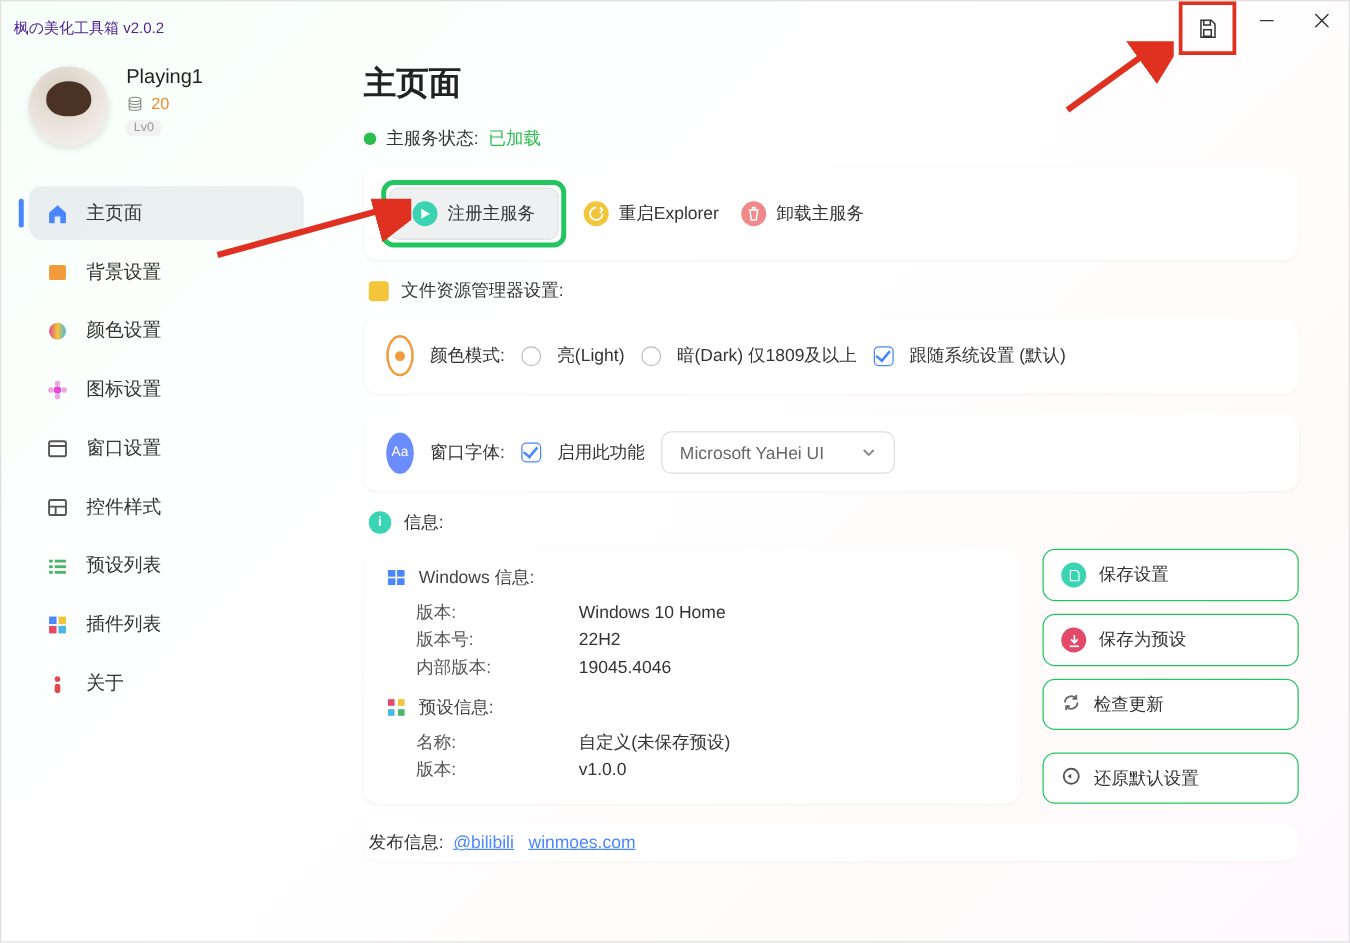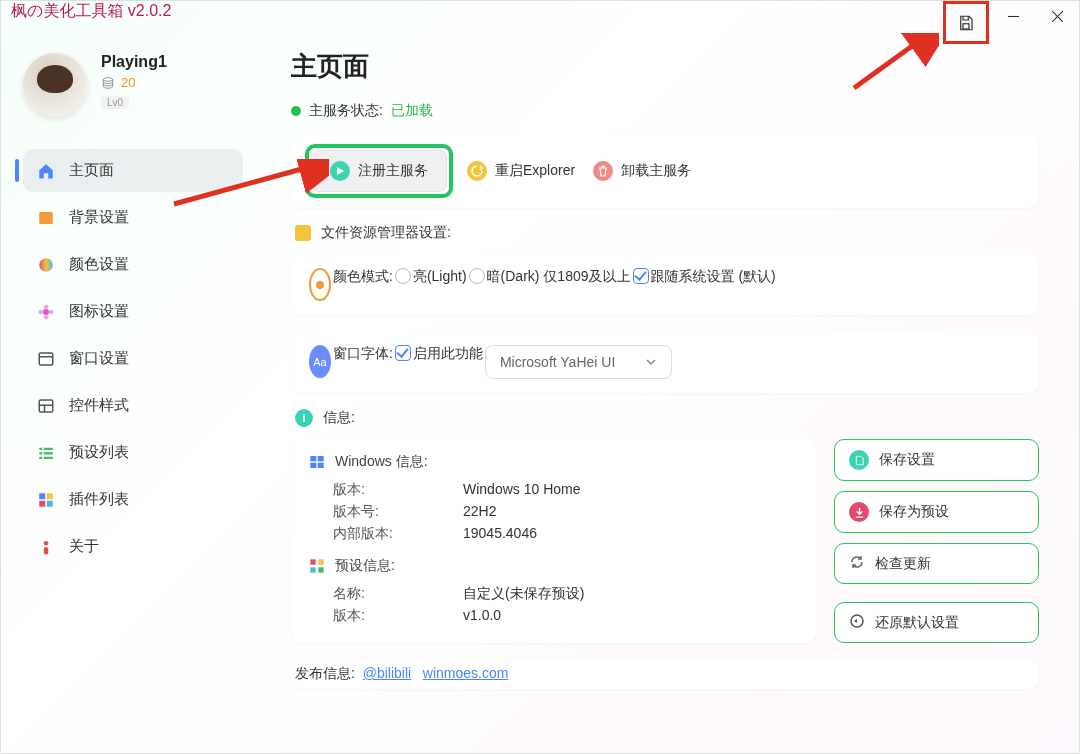--- a/index.html
+++ b/index.html
@@ -1,50 +1,50 @@
 <!DOCTYPE html>
 <html><head>
 <meta charset="utf-8">
 <style>
 *{box-sizing:border-box;margin:0;padding:0;font-family:"Microsoft YaHei UI","Segoe UI",sans-serif}
 body{width:1080px;height:754px;background:linear-gradient(135deg,#f6fffa 0%,#ffffff 40%,#fffafa 80%,#fff9ff 100%);overflow:hidden;position:relative;border:1px solid #e0e0e0}
-.titlebar{height:30px;display:flex;align-items:flex-start;justify-content:space-between;padding:0 0 0 10px;font-size:16px;color:#be185d}
+.titlebar{height:30px;display:flex;align-items:flex-end;justify-content:space-between;padding:0 0 0 10px;font-size:12px;color:#4c1d95}
 .winbtns{display:flex}
 .winbtn{width:44px;height:30px;display:flex;align-items:center;justify-content:center;color:#333}
 .winbtn svg{width:11px;height:11px}
 .savebox{border:3px solid #e03020;position:absolute;top:0;right:90px;width:46px;height:43px;display:flex;align-items:center;justify-content:center}
 .savebox svg{width:18px;height:18px;stroke:#333;fill:none;stroke-width:1.6}
 .arrow{position:absolute;top:32px;right:140px;pointer-events:none}
 .main{display:flex;height:calc(100% - 30px)}
 .sidebar{width:260px;padding:22px 18px 0 22px}
 .profile{display:flex;gap:14px;align-items:flex-start;margin-bottom:32px}
 .avatar{width:64px;height:64px;border-radius:50%;background:radial-gradient(circle at 40% 30%,#d9cfc2,#f0ece6 70%);box-shadow:0 2px 6px rgba(0,0,0,.12);position:relative;overflow:hidden}
 .avatar::before{content:"";position:absolute;left:14px;top:12px;width:36px;height:28px;background:#4a3325;border-radius:50% 50% 45% 45%}
-.uname{font-size:16px;font-weight:700;color:#222;margin-bottom:4px}
+.uname{font-size:16px;font-weight:400;color:#222;margin-bottom:4px}
 .coins{font-size:13px;color:#f28c2a;display:flex;align-items:flex-end;gap:6px}
 .coins svg{width:14px;height:14px;fill:#888}
 .lvl{display:inline-block;font-size:10px;color:#999;background:#f2f2f2;border-radius:4px;padding:1px 6px;margin-top:6px}
 .nav{list-style:none}
 .nav li{display:flex;align-items:center;gap:14px;padding:12px 14px;border-radius:10px;font-size:15px;color:#333;cursor:pointer;margin-bottom:4px}
 .nav li.active{background:rgba(220,225,230,.55);position:relative}
 .nav li.active::before{content:"";position:absolute;left:-8px;top:10px;bottom:10px;width:4px;background:#4a86ff;border-radius:3px}
 .nav .ico{width:18px;height:18px;display:flex;align-items:center;justify-content:center}
 .content{flex:1;padding:18px 40px 20px 30px;overflow:auto}
 h1{font-size:26px;font-weight:700;color:#222;margin-bottom:18px}
 .status{display:flex;align-items:center;gap:8px;font-size:14px;color:#333;margin-bottom:14px}
 .dot{width:10px;height:10px;border-radius:50%;background:#2bbd4e}
 .green{color:#2bbd4e}
 .card{background:#fff;border-radius:12px;box-shadow:0 1px 3px rgba(0,0,0,.04);padding:14px 18px;margin-bottom:16px}
 .btnrow{display:flex;gap:18px}
 .btnrow .btn{display:flex;align-items:center;gap:8px;font-size:14px;color:#333}
 .btn.pill{background:#eef0f2;border:1px solid #e0e2e4;border-radius:8px;padding:10px 18px}
 .btnrow .card1{border:4px solid #22c55e;border-radius:10px;padding:2px;margin:-4px}
 .section{display:flex;align-items:center;gap:10px;font-size:14px;color:#333;margin:6px 0 12px 4px}
 .section .sqico{width:16px;height:16px;border-radius:3px}
-.row{display:flex;gap:2px;font-size:14px;color:#333;flex-wrap:wrap}
+.row{display:flex;align-items:center;gap:13px;font-size:14px;color:#333;flex-wrap:wrap}
 .radio,.check{width:16px;height:16px;border:1.5px solid #bbb;display:inline-block;position:relative;flex-shrink:0}
 .radio{border-radius:50%}
 .check{border-radius:4px}
 .check.on{border-color:#4a86ff}
 .check.on::after{content:"";position:absolute;left:3px;top:0px;width:5px;height:9px;border:solid #4a86ff;border-width:0 2px 2px 0;transform:rotate(40deg)}
 .rndico{width:22px;height:33px;border-radius:50%;display:flex;align-items:center;justify-content:center;color:#fff;font-size:11px;flex-shrink:0}
 .select{border:1px solid #ddd;border-radius:8px;padding:8px 14px;display:flex;align-items:center;gap:30px;font-size:14px;color:#666}
 .twocol{display:flex;gap:18px}
 .leftcol{flex:1}
 .rightcol{width:205px}

